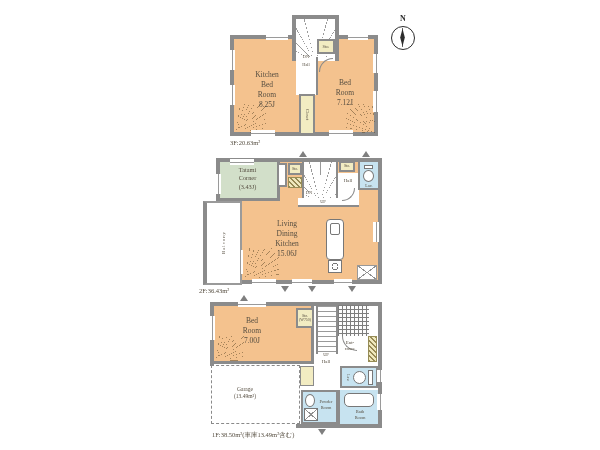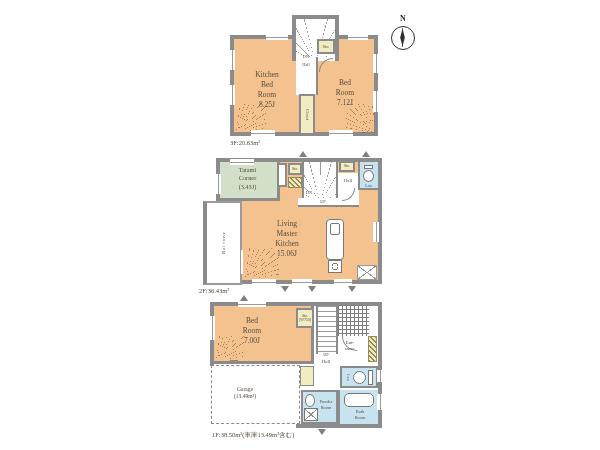--- a/index.html
+++ b/index.html
@@ -128,21 +128,21 @@
 
   <div class="abs wh" style="left:230px;top:159px;width:24px"></div>
   <div class="abs wv" style="left:215px;top:174px;height:20px"></div>
   <div class="abs wv" style="left:373px;top:222px;height:20px"></div>
   <div class="abs wv" style="left:237px;top:250px;height:24px"></div>
   <div class="abs wh" style="left:252px;top:279px;width:24px"></div>
   <div class="abs wh" style="left:292px;top:279px;width:20px"></div>
   <div class="abs wh" style="left:334px;top:279px;width:18px"></div>
 
   <div class="lbl" style="left:250px;top:219px;width:74px;font-size:7.5px">Living
-Master
+Dining
 Kitchen
 15.06J</div>
   <div class="lbl" style="left:199px;top:287px;width:90px;text-align:left;font-size:6.5px">2F:36.43m²</div>
 
   <div class="abs tri-up" style="left:299px;top:151px"></div>
   <div class="abs tri-up" style="left:362px;top:151px"></div>
   <div class="abs tri-down" style="left:281px;top:286px"></div>
   <div class="abs tri-down" style="left:308px;top:286px"></div>
   <div class="abs tri-down" style="left:348px;top:286px"></div>
 

